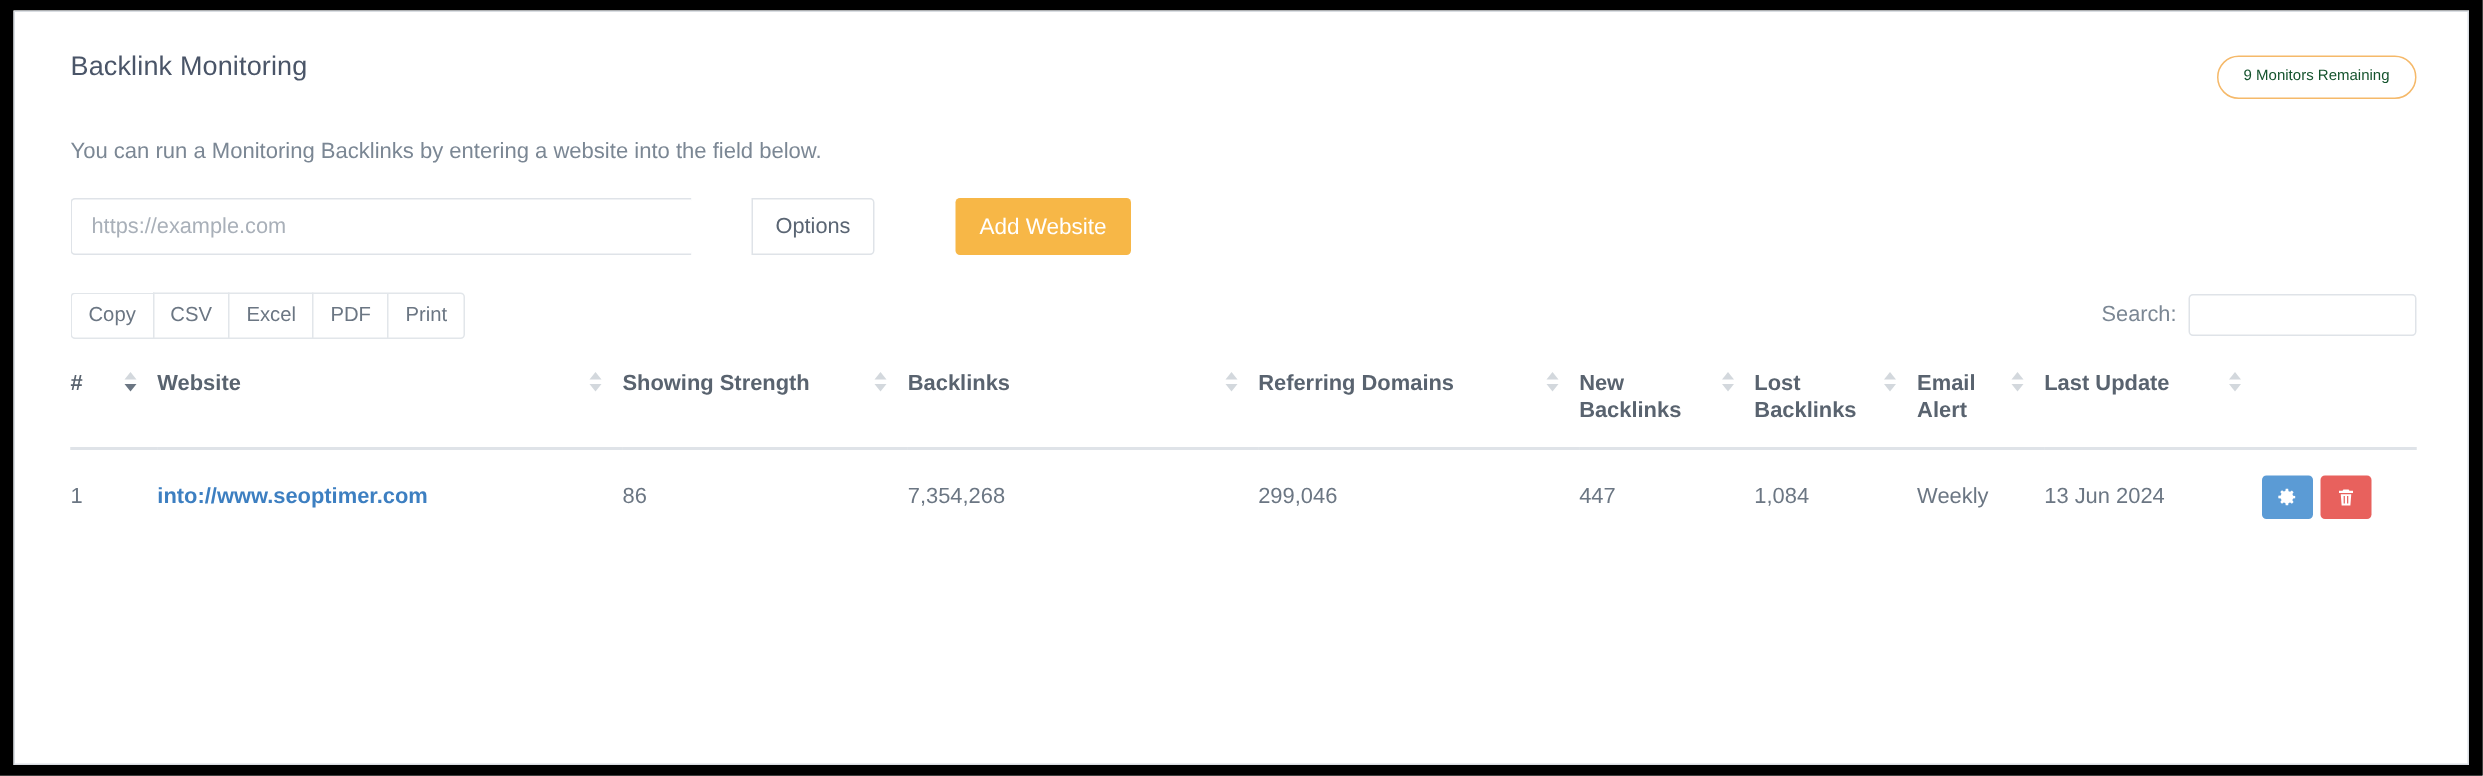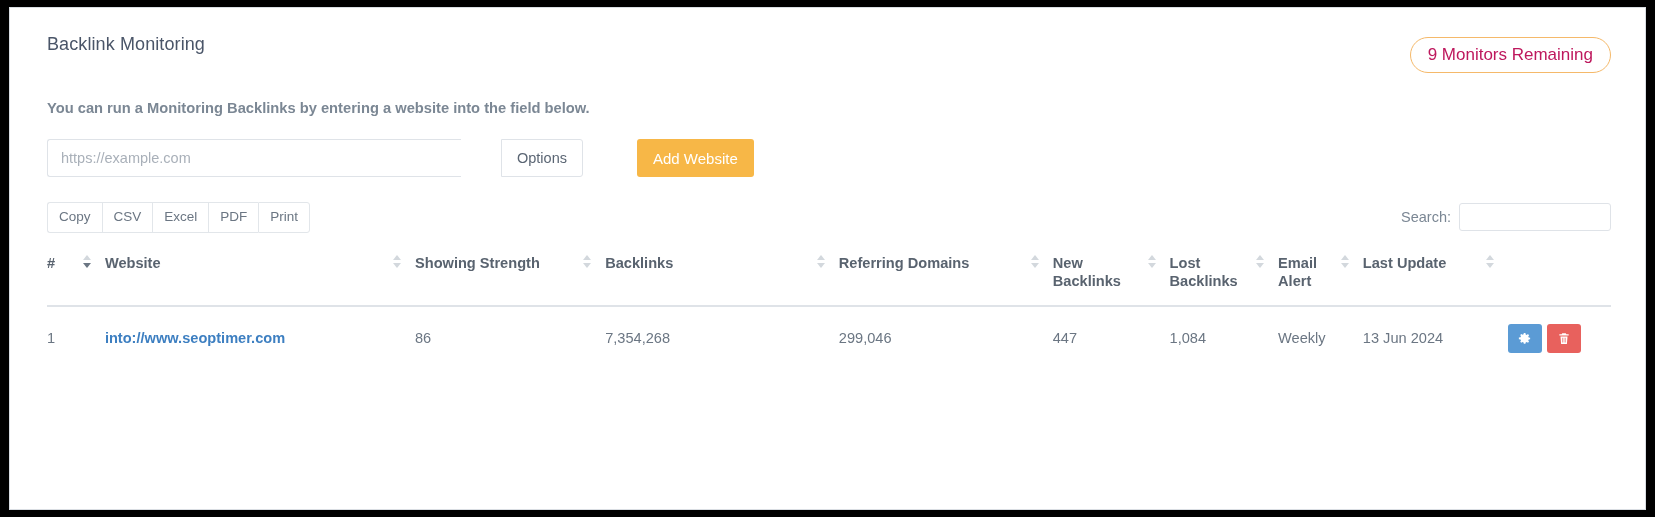--- a/index.html
+++ b/index.html
@@ -44,34 +44,34 @@
     letter-spacing: 0.1px;
     line-height: 1.2;
     margin: 0;
     padding-left: 11px;
     padding-top: 2px;
   }
   .monitors-badge {
     margin-top: 5px;
     margin-right: 8px;
     border: 1px solid #f5b96a;
-    color: #be185d;
+    color: #14532d;
     border-radius: 40px;
-    font-size: 17px;
+    font-size: 10px;
     padding: 8px 17px 9px 17px;
     background: #ffffff;
     white-space: nowrap;
     line-height: 1;
   }
 
   .subtitle {
     margin: 27px 0 0 11px;
     font-size: 14.7px;
     color: #7b8794;
-    font-weight: 700;
+    font-weight: 400;
   }
 
   
   .input-row {
     display: flex;
     align-items: stretch;
     margin: 23px 0 0 11px;
     gap: 40px;
   }
   .url-input {

